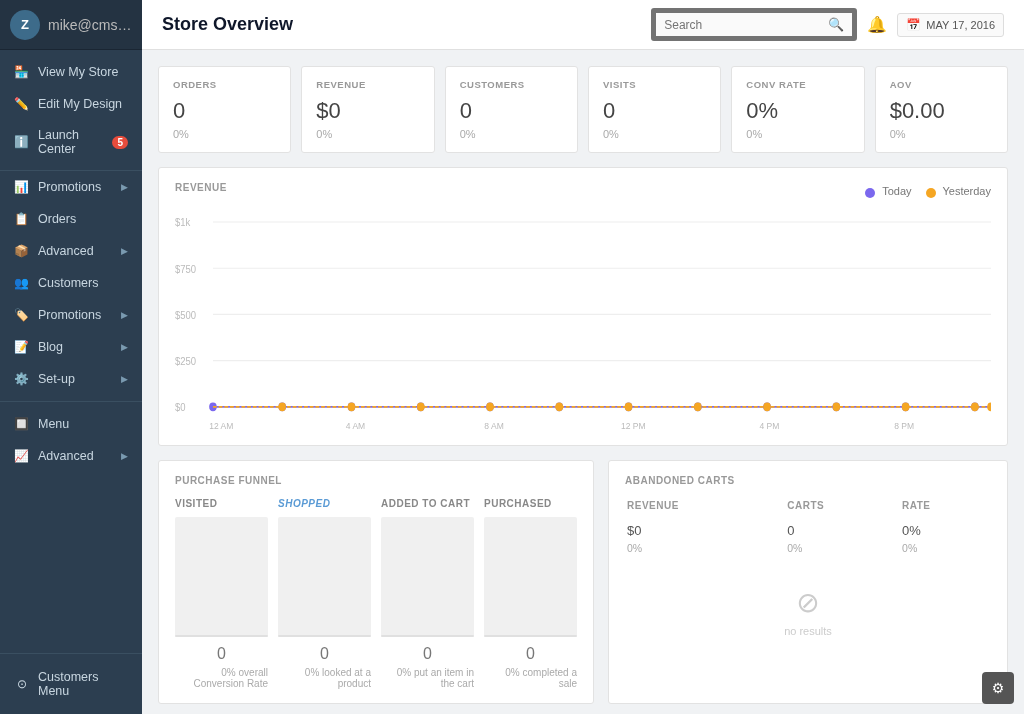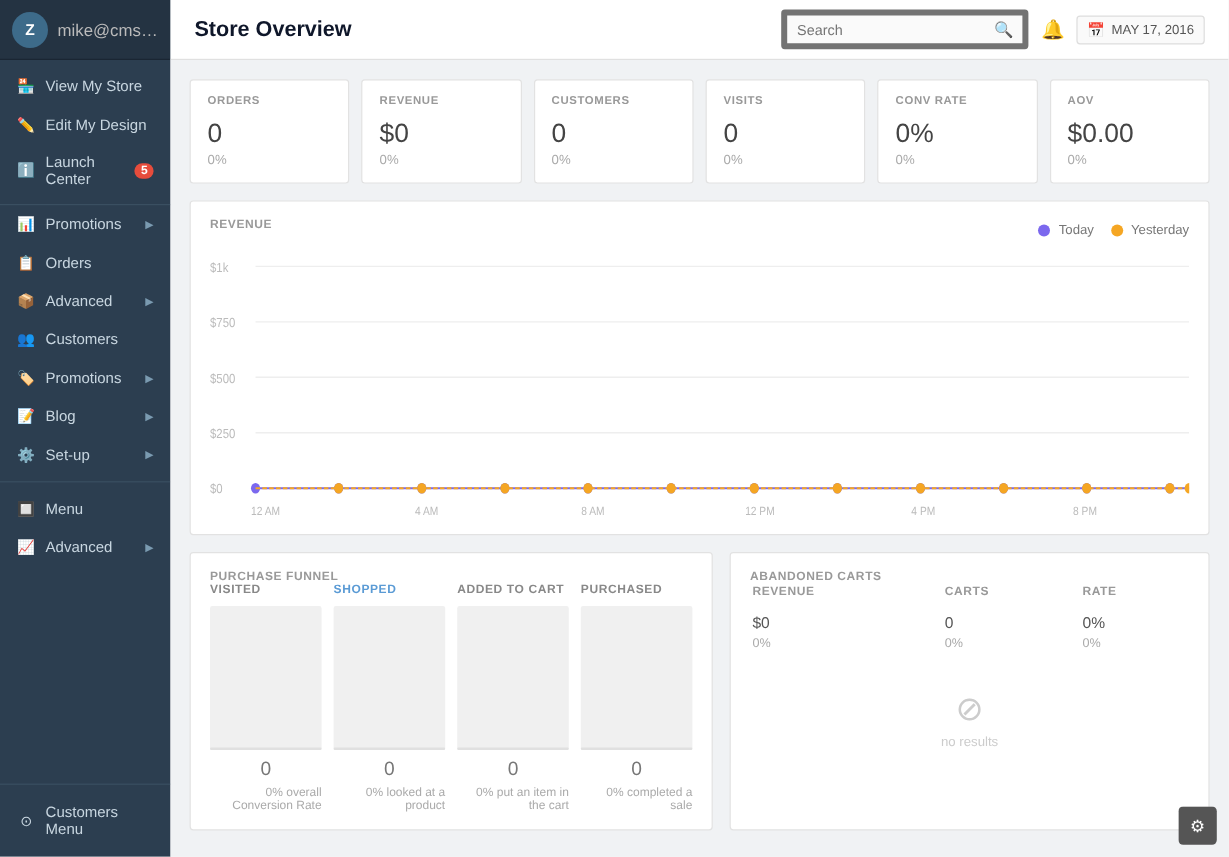--- a/index.html
+++ b/index.html
@@ -222,39 +222,40 @@
       border-radius: 3px;
       padding: 14px 16px;
       flex: 0 0 400px;
     }
     .section-title {
       font-size: 10px;
       font-weight: 700;
       color: #999;
       letter-spacing: 0.5px;
       text-transform: uppercase;
+      margin-bottom: 12px;
     }
     .funnel-cols {
       display: flex;
       gap: 10px;
     }
     .funnel-col {
       flex: 1;
       display: flex;
       flex-direction: column;
     }
     .funnel-col-label {
       font-size: 10px;
       font-weight: 700;
       color: #888;
       letter-spacing: 0.5px;
       text-transform: uppercase;
       margin-bottom: 8px;
     }
-    .funnel-col-label.blue { color: #5b9bd5; }
+    .funnel-col-label.blue { color: #5b9bd5; font-style: italic; }
     .funnel-bar-container {
       background: #f0f0f0;
       border-radius: 2px;
       height: 120px;
       margin-bottom: 8px;
       display: flex;
       align-items: flex-end;
     }
     .funnel-bar {
       width: 100%;

